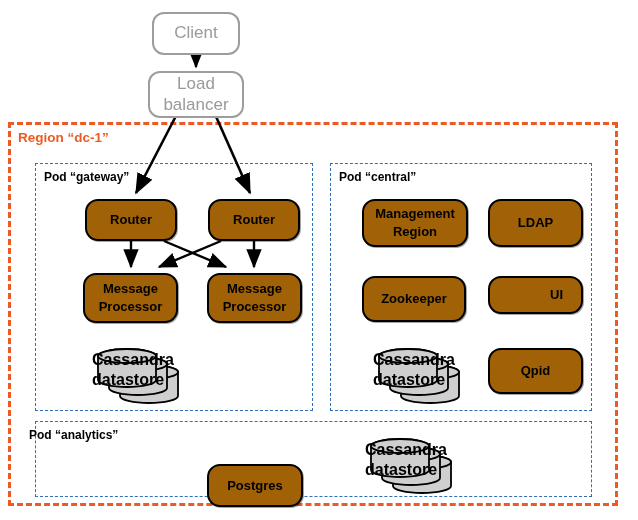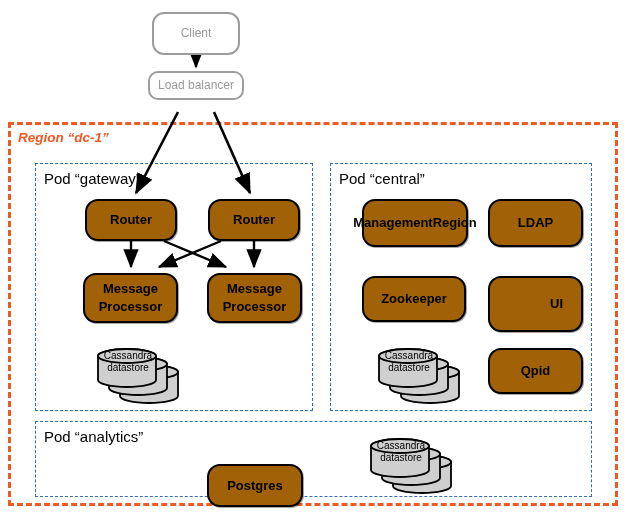--- a/index.html
+++ b/index.html
@@ -42,21 +42,21 @@
     text-align: center;
     line-height: 1.18;
   }
 
   
   .ext-box {
     border: 2px solid #9d9d9d;
     border-radius: 12px;
     background: #ffffff;
     color: #9a9a9a;
-    font-size: 12px;
+    font-size: 17px;
     font-weight: normal;
     z-index: 8;
   }
 
   
   .comp-box {
     border: 2.4px solid #000000;
     border-radius: 13px;
     background: #a16207;
     color: #000000;
@@ -74,49 +74,48 @@
     border: 3px dashed #ee5a24;
     z-index: 1;
   }
   .region-label {
     position: absolute;
     color: #ee5a24;
     font-size: 13.5px;
     font-weight: bold;
     z-index: 3;
     white-space: nowrap;
-    font-style: italic;
   }
 
   
   .pod {
     position: absolute;
     box-sizing: border-box;
     border: 1.6px dashed #2f6fb5;
     z-index: 2;
   }
   .pod-label {
     position: absolute;
     color: #000000;
-    font-size: 15px;
-    font-weight: normal;
+    font-size: 12px;
+    font-weight: bold;
     z-index: 4;
     white-space: nowrap;
   }
 
   
   .ds-stack {
     position: absolute;
     z-index: 8;
   }
   .ds-stack svg { display: block; overflow: visible; }
   .ds-label {
     position: absolute;
-    font-size: 10px;
-    font-weight: normal;
+    font-size: 16px;
+    font-weight: bold;
     color: #000;
     text-align: center;
     line-height: 1.22;
     white-space: nowrap;
     pointer-events: none;
     z-index: 9;
   }
 </style>
 </head>
 <body>
@@ -160,34 +159,34 @@
     </svg>
   </div>
   <div class="ds-label" style="left:92px; top:350px; width:72px;">
     <span>Cassandra</span><br>
     <span>datastore</span>
   </div>
 
   <div class="pod" style="left:330px; top:163px; width:262px; height:248px;"></div>
   <div class="pod-label" style="left:339px; top:170px;">Pod “central”</div>
 
-  <div class="node comp-box two-line" style="left:362px; top:199px; width:106px; height:48px; flex-direction:row;">
+  <div class="node comp-box two-line" style="left:362px; top:199px; width:106px; height:48px; flex-direction:column;">
     <span>Management</span>
     <span>Region</span>
   </div>
 
   <div class="node comp-box" style="left:488px; top:199px; width:95px; height:48px;">
     <span>LDAP</span>
   </div>
 
   <div class="node comp-box" style="left:362px; top:276px; width:104px; height:46px;">
     <span>Zookeeper</span>
   </div>
 
-  <div class="node comp-box" style="left:488px; top:276px; width:95px; height:56px;padding-left:42px;">
+  <div class="node comp-box" style="left:488px; top:276px; width:95px; height:38px;padding-left:42px;">
     <span>UI</span>
   </div>
 
   <div class="ds-stack" style="left:353px; top:338px; width:130px; height:58px;">
     <svg width="130" height="58" viewBox="0 0 130 58">
       <g fill="#cfcfcf" stroke="#000000" stroke-width="1.8" stroke-linejoin="round">
         <path d="M26 18 a29 7 0 0 1 58 0 v24 a29 7 0 0 1 -58 0 z" transform="translate(22,16)"></path>
         <ellipse cx="77" cy="34" rx="29" ry="7"></ellipse>
         <path d="M26 18 a29 7 0 0 1 58 0 v24 a29 7 0 0 1 -58 0 z" transform="translate(11,8)"></path>
         <ellipse cx="66" cy="26" rx="29" ry="7"></ellipse>
@@ -199,21 +198,21 @@
   <div class="ds-label" style="left:373px; top:350px; width:72px;">
     <span>Cassandra</span><br>
     <span>datastore</span>
   </div>
 
   <div class="node comp-box" style="left:488px; top:348px; width:95px; height:46px;justify-content:center;">
     <span>Qpid</span>
   </div>
 
   <div class="pod" style="left:35px; top:421px; width:557px; height:76px;"></div>
-  <div class="pod-label" style="left:44px; top:428px;">Pod “analytics”</div>
+  <div class="pod-label" style="left:29px; top:428px;">Pod “analytics”</div>
 
   <div class="node comp-box" style="left:207px; top:464px; width:96px; height:43px;">
     <span>Postgres</span>
   </div>
 
   <div class="ds-stack" style="left:345px; top:428px; width:130px; height:58px;">
     <svg width="130" height="58" viewBox="0 0 130 58">
       <g fill="#cfcfcf" stroke="#000000" stroke-width="1.8" stroke-linejoin="round">
         <path d="M26 18 a29 7 0 0 1 58 0 v24 a29 7 0 0 1 -58 0 z" transform="translate(22,16)"></path>
         <ellipse cx="77" cy="34" rx="29" ry="7"></ellipse>
@@ -226,21 +225,21 @@
   </div>
   <div class="ds-label" style="left:365px; top:440px; width:72px;">
     <span>Cassandra</span><br>
     <span>datastore</span>
   </div>
 
   <div class="node ext-box" style="left:152px; top:12px; width:88px; height:43px;">
     <span>Client</span>
   </div>
 
-  <div class="node ext-box" style="left:148px; top:71px; width:96px; height:29px;border-radius:10px;">
+  <div class="node ext-box" style="left:148px; top:71px; width:96px; height:47px;">
     <span>Load balancer</span>
   </div>
 
   <svg id="edges">
     <defs>
       <marker id="arrowhead" markerWidth="9" markerHeight="9" refX="7.4" refY="3.2" orient="auto" markerUnits="strokeWidth">
         <path d="M0,0 L8,3.2 L0,6.4 z" fill="#000000"></path>
       </marker>
     </defs>
 

